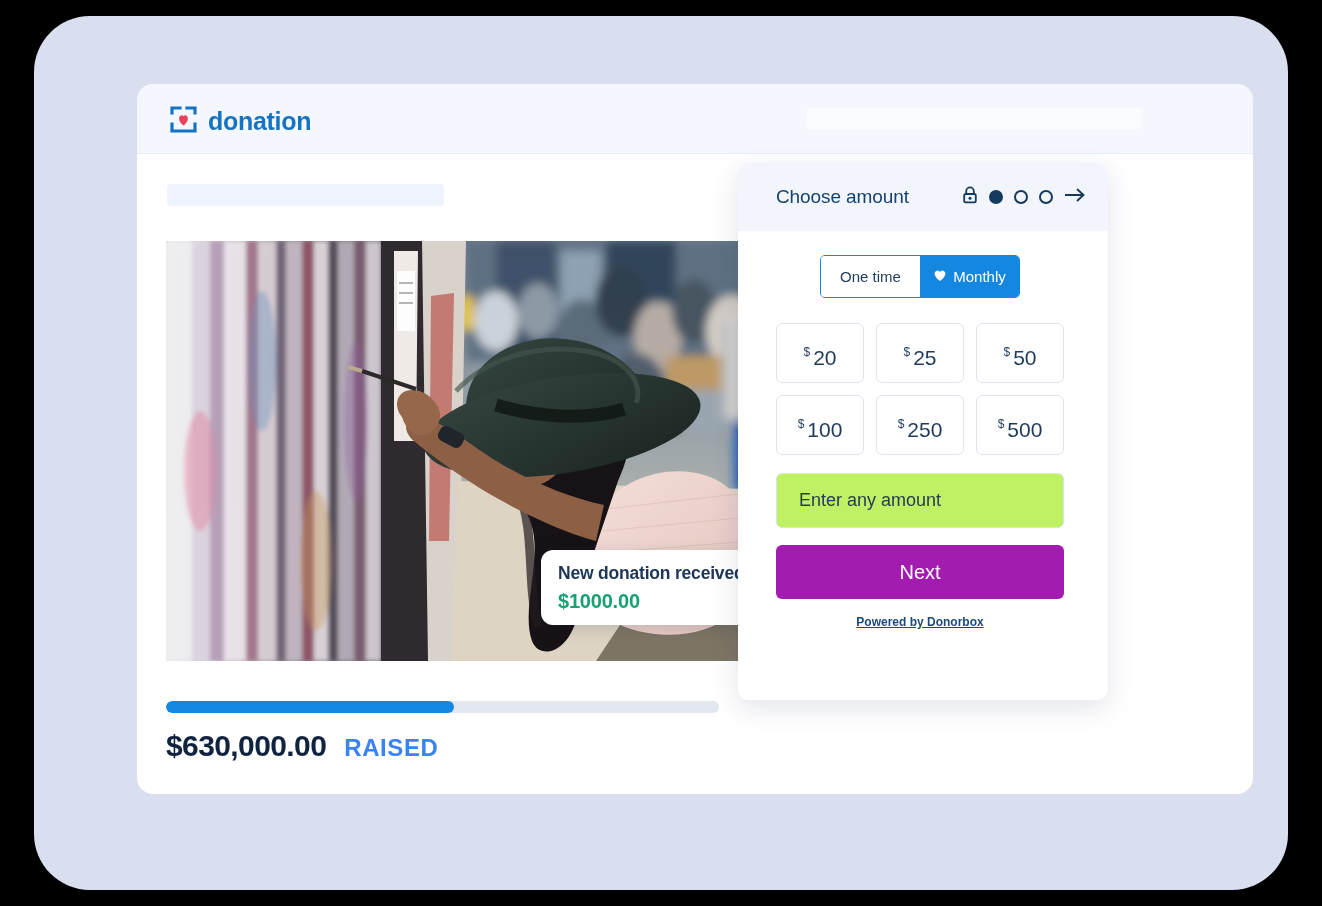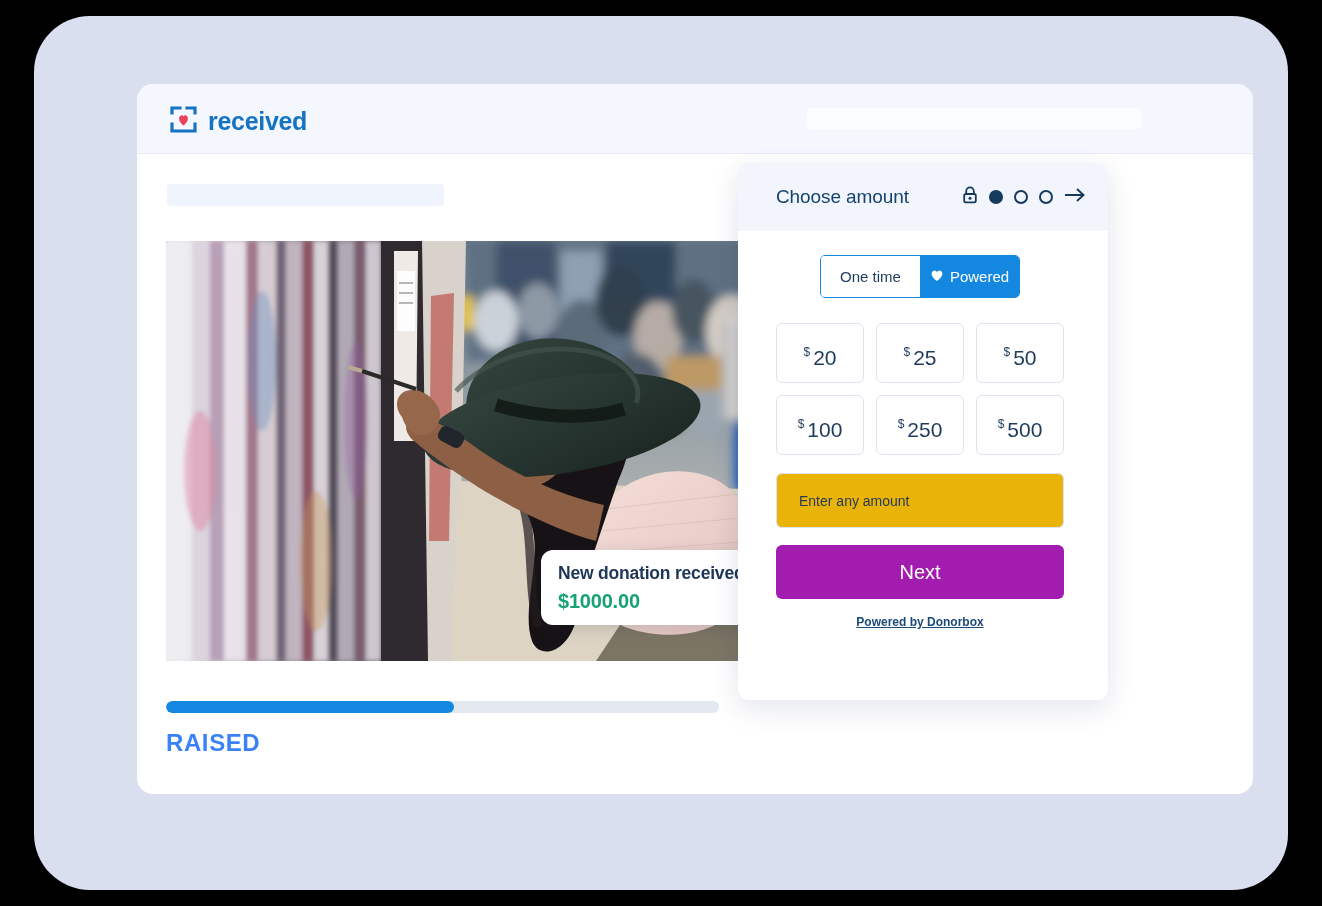--- a/index.html
+++ b/index.html
@@ -256,24 +256,24 @@
     top: 4px;
   }
 
   
   #custom-amount-input {
     margin-top: 18px;
     width: 100%;
     height: 55px;
     border: 1px solid #dde3ee;
     border-radius: 6px;
-    background: #eab308;
+    background: #bef264;
     padding: 0 22px;
     font-family: "Liberation Sans", sans-serif;
-    font-size: 14px;
+    font-size: 18px;
     color: #1f3b5c;
   }
   #custom-amount-input::placeholder { color: #253b57; opacity: 1; }
 
   
   #next-button {
     margin-top: 17px;
     width: 100%;
     height: 54px;
     border: none;
@@ -305,21 +305,21 @@
 
     <div id="card-header">
       <div id="brand">
         <span id="brand-logo-icon">
           <svg width="31" height="31" viewBox="0 0 31 31">
             <path d="M4 9 L4 4 L12 4 M19 4 L27 4 L27 9 M27 20 L27 27 L4 27 L4 20" fill="none" stroke="#1573c4" stroke-width="3.2" stroke-linecap="square"></path>
             <path d="M15.5 21.5 C10 17 10.2 12.4 13.2 11.4 C14.6 10.9 15.2 11.8 15.5 12.6
                      C15.8 11.8 16.4 10.9 17.8 11.4 C20.8 12.4 21 17 15.5 21.5 Z" fill="#ea4258"></path>
           </svg>
         </span>
-        <span id="brand-name">received</span>
+        <span id="brand-name">donation</span>
       </div>
       <div id="header-placeholder-bar"></div>
     </div>
 
     <div id="title-placeholder-bar"></div>
 
     <div id="hero-photo">
       <svg viewBox="0 0 650 420" preserveAspectRatio="xMidYMid slice">
         <defs>
           <linearGradient id="wallGrad" x1="0" y1="0" x2="1" y2="0">
@@ -485,20 +485,21 @@
       <div id="donation-toast">
         <div id="toast-title">New donation received</div>
         <div id="toast-amount">$1000.00</div>
       </div>
     </div>
 
     <div id="progress-track">
       <div id="progress-fill" style="width: 52%;"></div>
     </div>
     <div id="raised-row">
+      <span id="raised-amount">$630,000.00</span>
       <span id="raised-label">RAISED</span>
     </div>
 
   </div>
 
   <div id="donation-form">
 
     <div id="form-header">
       <span id="form-header-title">Choose amount</span>
       <div id="form-header-controls">
@@ -527,21 +528,21 @@
         <div class="freq-tab inactive">
           <span>One time</span>
         </div>
         <div class="freq-tab active">
           <span>
             <svg width="14" height="13" viewBox="0 0 14 13">
               <path d="M7 12 C1.2 7.6 0.6 4.2 2.8 2.2 C4.6 0.6 6.3 1.8 7 3.2
                        C7.7 1.8 9.4 0.6 11.2 2.2 C13.4 4.2 12.8 7.6 7 12 Z" fill="#ffffff"></path>
             </svg>
           </span>
-          <span>Powered</span>
+          <span>Monthly</span>
         </div>
       </div>
 
       <div id="amount-grid">
         <div class="amount-button">
           <span class="amount-inner">
             <span class="amount-currency">$</span>
             <span class="amount-value">20</span>
           </span>
         </div>

